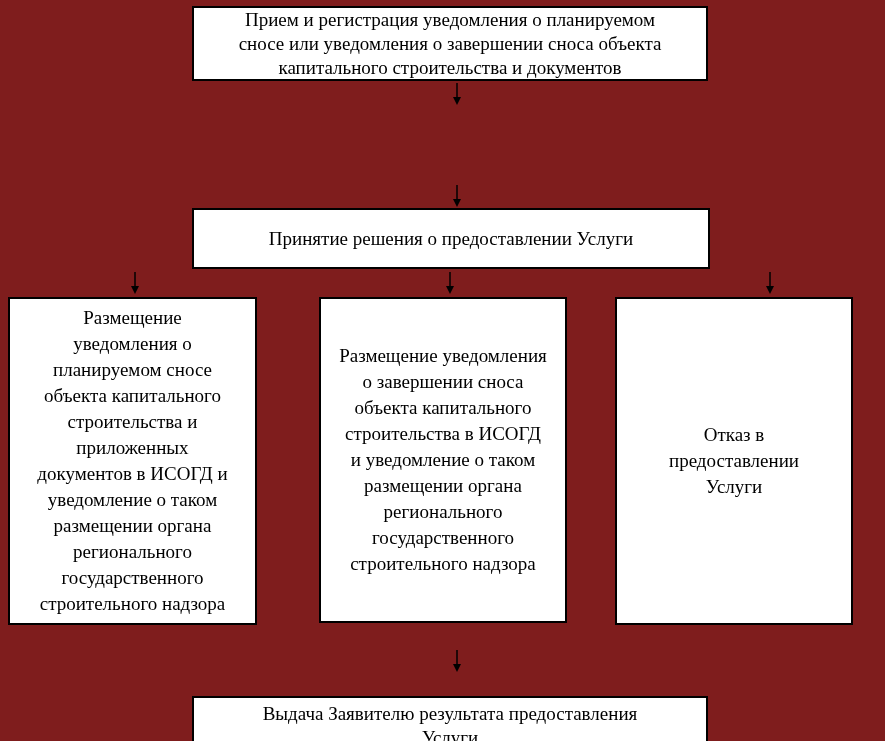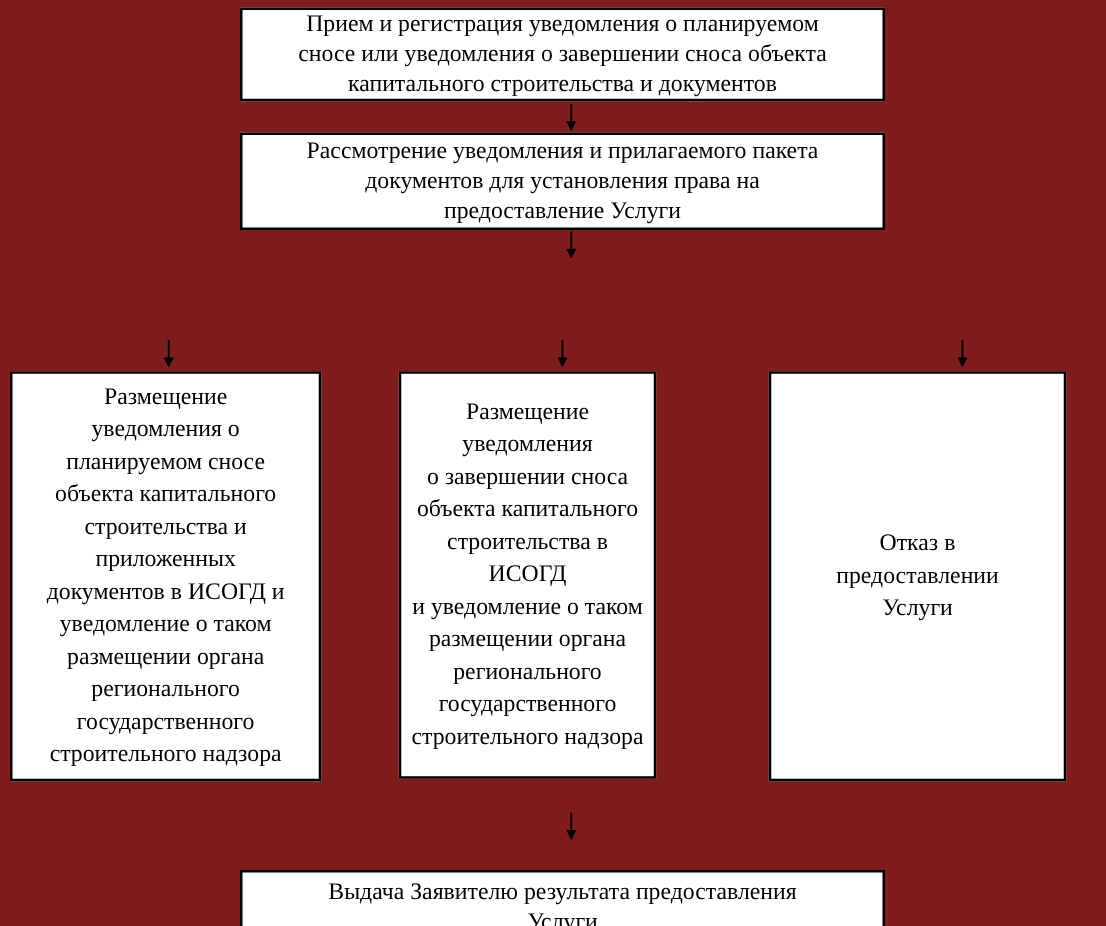--- a/index.html
+++ b/index.html
@@ -32,21 +32,21 @@
   }
   .col-box {
     line-height: 26px;
   }
   
   .box-receive   { left: 192px; top: 6px;   width: 516px; height: 75px; }
   .box-review    { left: 192px; top: 106px; width: 516px; height: 78px; }
   .box-decision  { left: 192px; top: 208px; width: 518px; height: 61px; }
   
   .box-planned   { left: 8px;   top: 297px; width: 249px; height: 328px; justify-content: center; }
-  .box-completed { left: 319px; top: 297px; width: 206px; height: 326px; }
+  .box-completed { left: 319px; top: 297px; width: 248px; height: 326px; }
   .box-refusal   { left: 615px; top: 297px; width: 238px; height: 328px; }
   
   .box-result    { left: 192px; top: 696px; width: 516px; height: 60px; }
 
   .arrow {
     position: absolute;
     width: 14px;
     height: 22px;
   }
   .arrow svg { display: block; }
@@ -68,33 +68,31 @@
 капитального строительства и документов</span>
   </div>
 
   <div class="arrow arrow-1">
     <svg width="14" height="22" viewBox="0 0 14 22">
       <line x1="7" y1="0" x2="7" y2="15" stroke="#000000" stroke-width="1.5"></line>
       <polygon points="3,14 11,14 7,22" fill="#000000"></polygon>
     </svg>
   </div>
 
-  <div class="fbox box-review">
-    <span>Рассмотрение уведомления и прилагаемого пакета
-документов для установления права на
-предоставление Услуги</span>
-  </div>
 
   <div class="arrow arrow-2">
     <svg width="14" height="22" viewBox="0 0 14 22">
       <line x1="7" y1="0" x2="7" y2="15" stroke="#000000" stroke-width="1.5"></line>
       <polygon points="3,14 11,14 7,22" fill="#000000"></polygon>
     </svg>
   </div>
 
+  <div class="fbox box-decision">
+    <span>Принятие решения о предоставлении Услуги</span>
+  </div>
 
   <div class="arrow arrow-3">
     <svg width="14" height="22" viewBox="0 0 14 22">
       <line x1="7" y1="0" x2="7" y2="15" stroke="#000000" stroke-width="1.5"></line>
       <polygon points="3,14 11,14 7,22" fill="#000000"></polygon>
     </svg>
   </div>
 
   <div class="arrow arrow-4">
     <svg width="14" height="22" viewBox="0 0 14 22">

